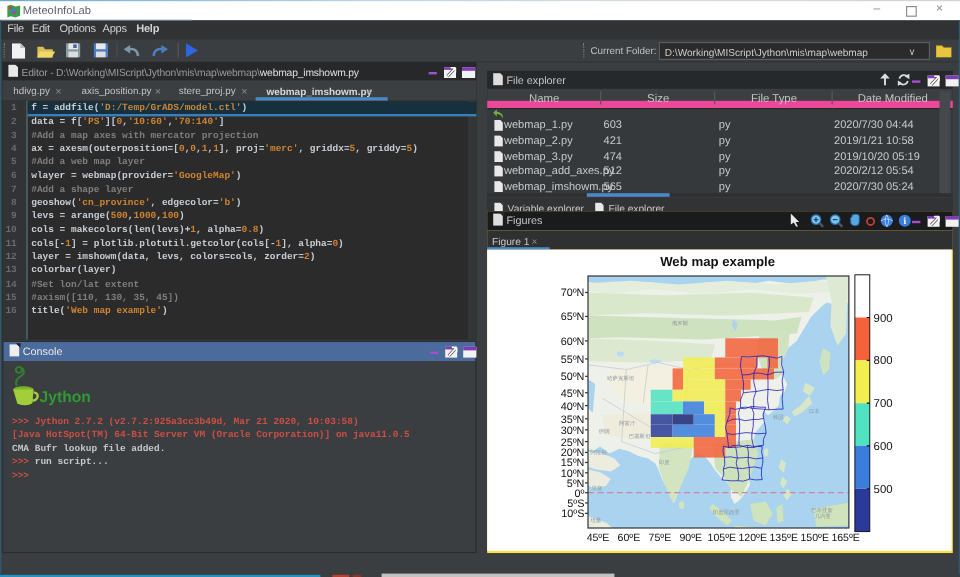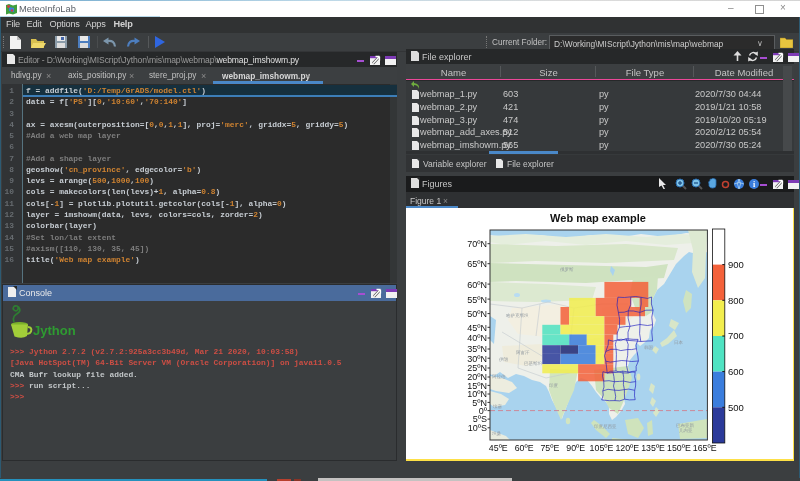--- a/index.html
+++ b/index.html
@@ -27,22 +27,22 @@
   .lnum{position:absolute;left:0;width:12px;text-align:right;color:#676c70;font-family:"Liberation Mono",monospace;font-size:7.9px;}
   .cl{position:absolute;left:24px;white-space:pre;}
   .s{color:#cf8331;} .c{color:#7e7e7e;} .n{color:#cf8331;} .p{color:#c7cdd3;}
   
   #console{left:2px;top:284px;width:395px;height:177px;background:#3b3e40;border:1px solid #2a2c2e;box-sizing:border-box;}
   #contitle{left:0;top:0;width:393px;height:16px;background:#4a6b9c;}
   #conbody{left:0;top:16px;width:393px;height:159px;background:#3b3e40;font-family:"Liberation Mono",monospace;font-size:7.9px;font-weight:bold;line-height:11.2px;}
   .conline{position:absolute;left:7px;white-space:pre;}
   .red{color:#cd4e44;} .wh{color:#c3c7c9;}
   
-  #fexp{left:406px;top:49px;width:388px;height:123px;background:#36393b;}
-  #fehead{left:0;top:15px;width:388px;height:16px;background:#3c3f41;border-bottom:1px solid #ec4899;box-sizing:border-box;}
+  #fexp{left:406px;top:59px;width:388px;height:123px;background:#36393b;}
+  #fehead{left:0;top:15px;width:388px;height:16px;background:#3c3f41;border-bottom:6px solid #ec4899;box-sizing:border-box;}
   .fecol{position:absolute;top:2.5px;font-size:9.5px;color:#c3c3c3;text-align:center;}
   .fesep{position:absolute;top:2px;width:1px;height:11px;background:#55585a;}
   .ferow{position:absolute;left:0;width:380px;height:12.8px;font-size:9.2px;color:#c9c9c9;}
   .fico{position:absolute;left:6px;top:1px;width:7px;height:9px;background:#e8e8e8;}
   .fico:before{content:"";position:absolute;right:-1px;top:-1px;border:2px solid #36393b;border-left:2px solid transparent;border-bottom:2px solid transparent;}
   #fetabs{left:0;top:106px;width:388px;height:17px;background:#313335;font-size:8.5px;color:#c7c7c7;}
   
   #figs{left:406px;top:176px;width:388px;height:285px;background:#fde047;}
   #figtitle{left:0;top:0;width:388px;height:16px;background:#1f2021;}
   #figtabs{left:0;top:16px;width:388px;height:16px;background:#2e3032;}
@@ -161,22 +161,24 @@
       <div class="lnum" style="top:91.2px;">9</div>
       <div class="lnum" style="top:102.4px;">10</div>
       <div class="lnum" style="top:113.7px;">11</div>
       <div class="lnum" style="top:125.0px;">12</div>
       <div class="lnum" style="top:136.2px;">13</div>
       <div class="lnum" style="top:147.5px;">14</div>
       <div class="lnum" style="top:158.8px;">15</div>
       <div class="lnum" style="top:170.0px;">16</div>
       <div class="cl" style="top:1px;"><span class="p">f = addfile(</span><span class="s">'D:/Temp/GrADS/model.ctl'</span><span class="p">)</span></div>
       <div class="cl" style="top:12.3px;"><span class="p">data = f[</span><span class="s">'PS'</span><span class="p">][</span><span class="n">0</span><span class="p">,</span><span class="s">'10:60'</span><span class="p">,</span><span class="s">'70:140'</span><span class="p">]</span></div>
+      <div class="cl c" style="top:23.5px;">#Add a map axes with mercator projection</div>
       <div class="cl" style="top:34.8px;"><span class="p">ax = axesm(outerposition=[</span><span class="n">0</span><span class="p">,</span><span class="n">0</span><span class="p">,</span><span class="n">1</span><span class="p">,</span><span class="n">1</span><span class="p">], proj=</span><span class="s">'merc'</span><span class="p">, griddx=</span><span class="n">5</span><span class="p">, griddy=</span><span class="n">5</span><span class="p">)</span></div>
       <div class="cl c" style="top:46.1px;">#Add a web map layer</div>
+      <div class="cl" style="top:57.4px;"><span class="p">wlayer = webmap(provider=</span><span class="s">'GoogleMap'</span><span class="p">)</span></div>
       <div class="cl c" style="top:68.6px;">#Add a shape layer</div>
       <div class="cl" style="top:79.9px;"><span class="p">geoshow(</span><span class="s">'cn_province'</span><span class="p">, edgecolor=</span><span class="s">'b'</span><span class="p">)</span></div>
       <div class="cl" style="top:91.2px;"><span class="p">levs = arange(</span><span class="n">500</span><span class="p">,</span><span class="n">1000</span><span class="p">,</span><span class="n">100</span><span class="p">)</span></div>
       <div class="cl" style="top:102.4px;"><span class="p">cols = makecolors(</span><span class="p">len</span><span class="p">(levs)+</span><span class="n">1</span><span class="p">, alpha=</span><span class="n">0.8</span><span class="p">)</span></div>
       <div class="cl" style="top:113.7px;"><span class="p">cols[-</span><span class="n">1</span><span class="p">] = plotlib.plotutil.getcolor(cols[-</span><span class="n">1</span><span class="p">], alpha=</span><span class="n">0</span><span class="p">)</span></div>
       <div class="cl" style="top:125.0px;"><span class="p">layer = imshowm(data, levs, colors=cols, zorder=</span><span class="n">2</span><span class="p">)</span></div>
       <div class="cl" style="top:136.2px;"><span class="p">colorbar(layer)</span></div>
       <div class="cl c" style="top:147.5px;">#Set lon/lat extent</div>
       <div class="cl c" style="top:158.8px;">#axism([110, 130, 35, 45])</div>
       <div class="cl" style="top:170.0px;"><span class="p">title(</span><span class="s">'Web map example'</span><span class="p">)</span></div>

